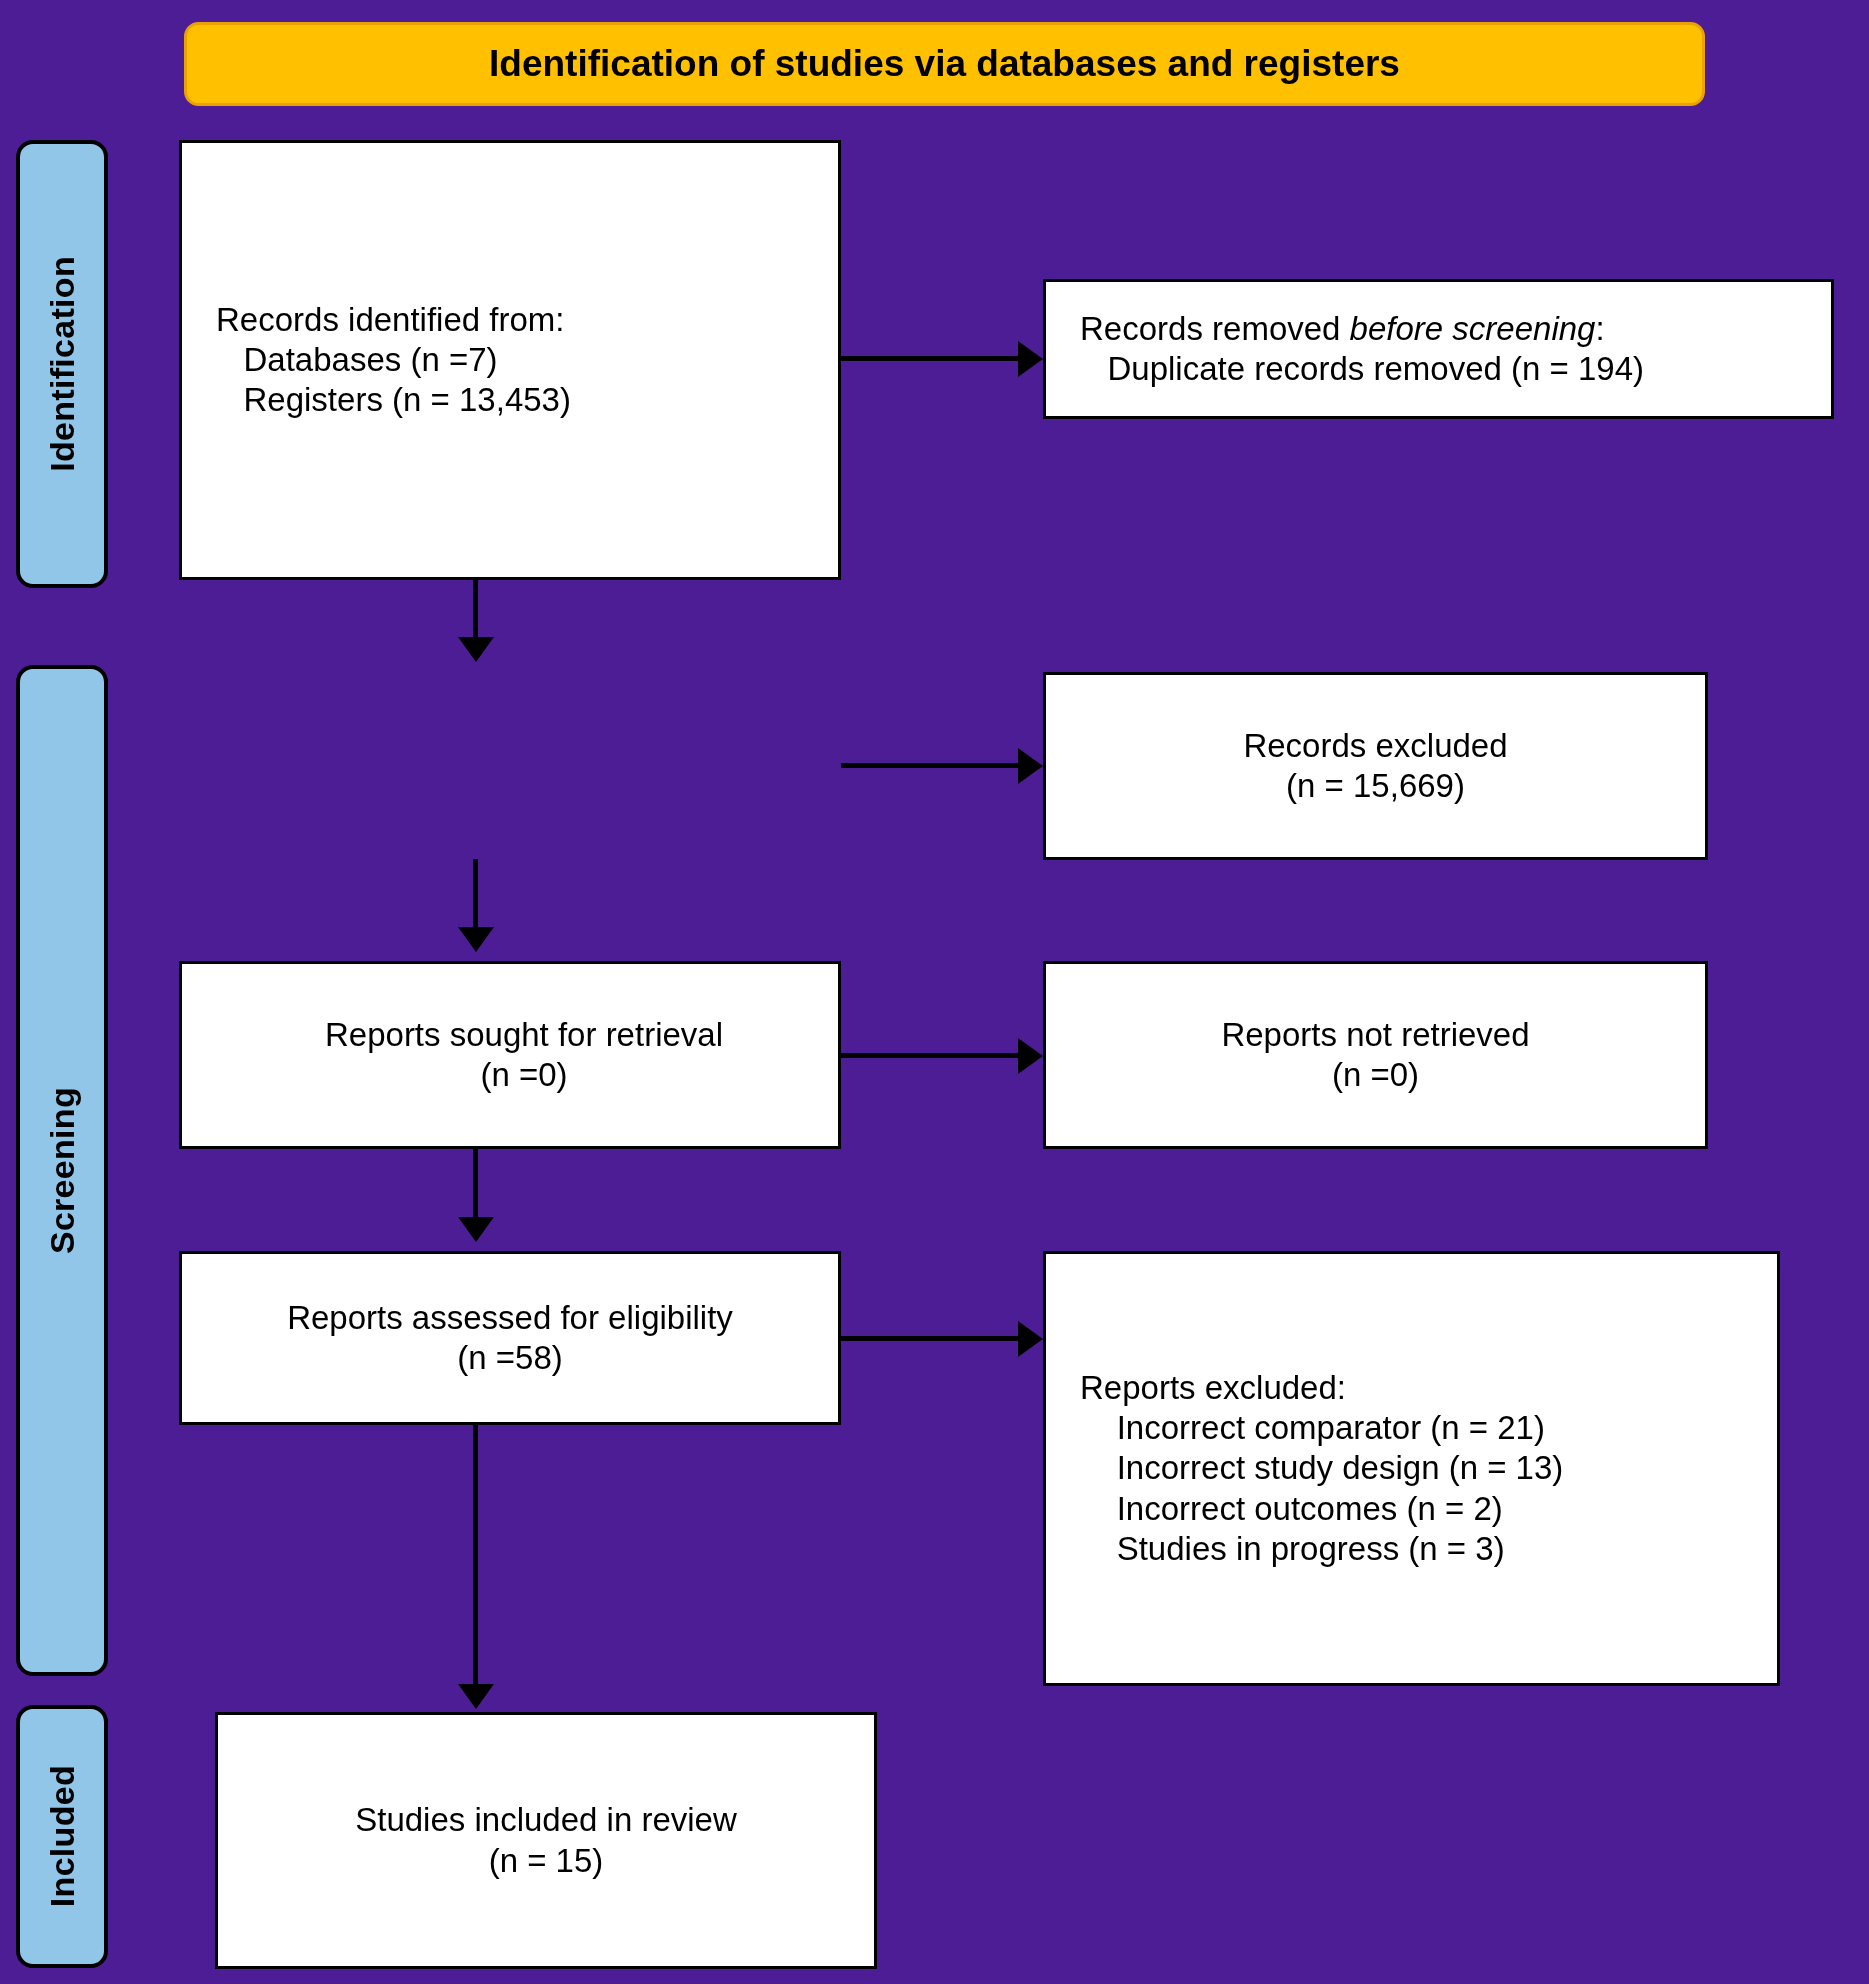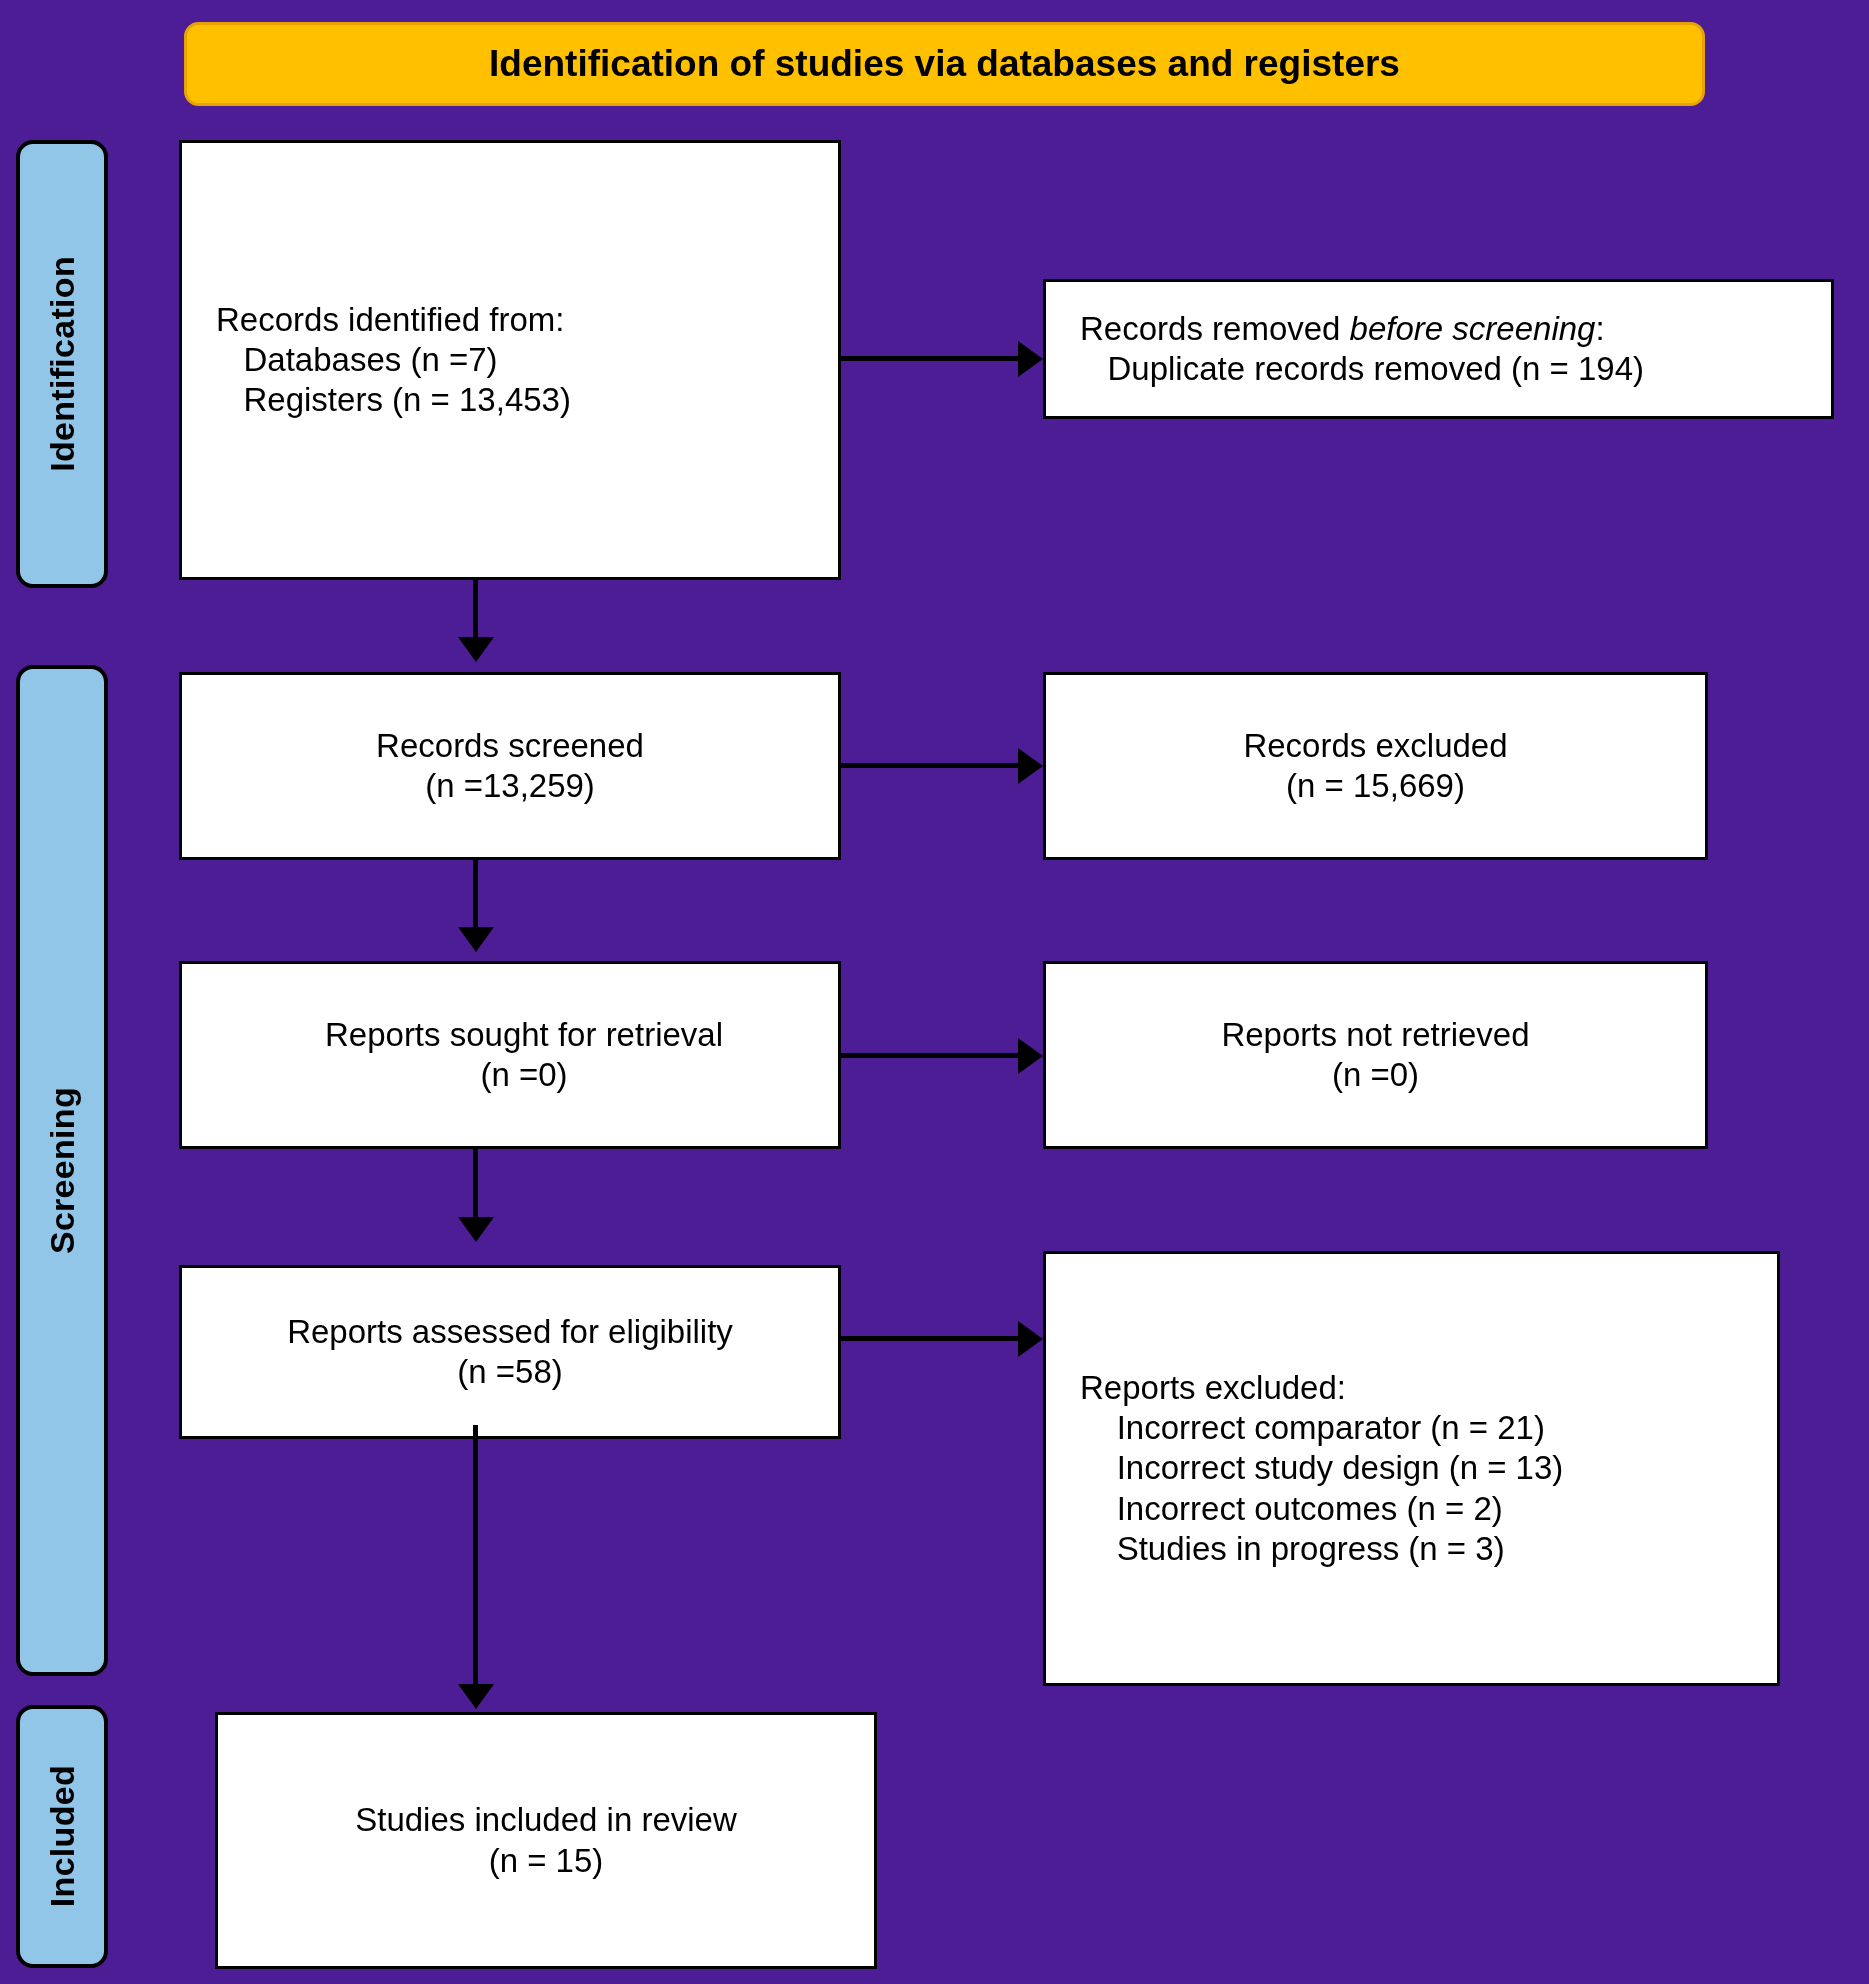--- a/index.html
+++ b/index.html
@@ -143,24 +143,20 @@
   <div class="h-arrow" style="left:1018px; top:341px;"></div>
 
   <div class="box left" style="left:1043px; top:279px; width:791px; height:140px;">
     <div class="box-line"><span>Records removed </span><span class="italic">before screening</span><span>:</span></div>
     <div class="box-line">   Duplicate records removed (n = 194)</div>
   </div>
 
   <div class="v-line" style="left:473px; top:579px; height:63px;"></div>
   <div class="v-arrow" style="left:458px; top:637px;"></div>
 
-  <div class="box center" style="left:179px; top:672px; width:662px; height:188px;">
-    <div class="box-line">Records screened</div>
-    <div class="box-line">(n =13,259)</div>
-  </div>
 
   <div class="h-line" style="left:841px; top:763px; width:179px;"></div>
   <div class="h-arrow" style="left:1018px; top:748px;"></div>
 
   <div class="box center" style="left:1043px; top:672px; width:665px; height:188px;">
     <div class="box-line">Records excluded</div>
     <div class="box-line">(n = 15,669)</div>
   </div>
 
   <div class="v-line" style="left:473px; top:859px; height:72px;"></div>
@@ -175,21 +171,21 @@
   <div class="h-arrow" style="left:1018px; top:1038px;"></div>
 
   <div class="box center" style="left:1043px; top:961px; width:665px; height:188px;">
     <div class="box-line">Reports not retrieved</div>
     <div class="box-line">(n =0)</div>
   </div>
 
   <div class="v-line" style="left:473px; top:1149px; height:72px;"></div>
   <div class="v-arrow" style="left:458px; top:1217px;"></div>
 
-  <div class="box center" style="left:179px; top:1251px; width:662px; height:174px;margin-top:14px;">
+  <div class="box center" style="left:179px; top:1251px; width:662px; height:174px;">
     <div class="box-line">Reports assessed for eligibility</div>
     <div class="box-line">(n =58)</div>
   </div>
 
   <div class="h-line" style="left:841px; top:1336px; width:179px;"></div>
   <div class="h-arrow" style="left:1018px; top:1321px;"></div>
 
   <div class="box left" style="left:1043px; top:1251px; width:737px; height:435px;">
     <div class="box-line">Reports excluded:</div>
     <div class="box-line">    Incorrect comparator (n = 21)</div>

